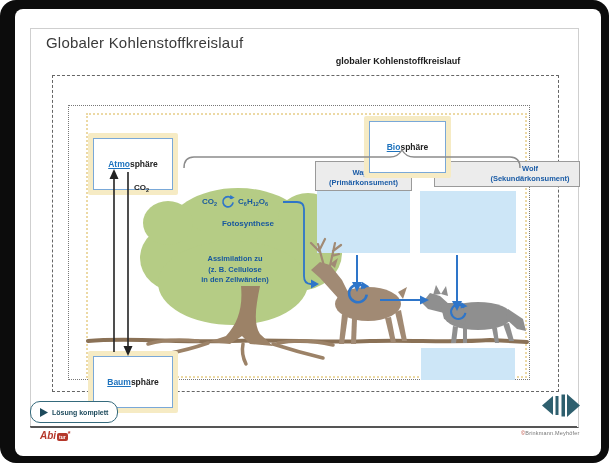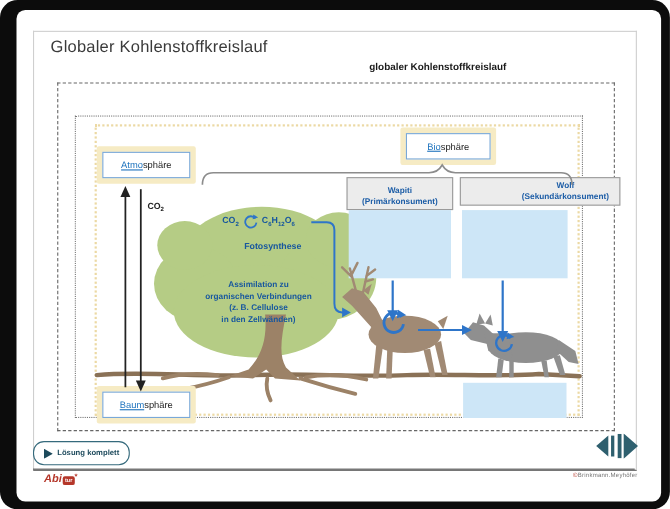--- a/index.html
+++ b/index.html
@@ -9,30 +9,30 @@
   #card{position:absolute;left:15px;top:9px;width:586px;height:447px;background:#ffffff;border-radius:8px;}
   #stage{position:absolute;left:0;top:0;width:609px;height:463px;}
   #panel{left:30px;top:28px;width:547px;height:398px;border:1px solid #cfcfcf;border-bottom:1px solid #555;}
   #title{left:46px;top:34px;font-size:15px;color:#3a3a3a;letter-spacing:.2px;}
   .dashed-box{left:52px;top:75px;width:505px;height:315px;border:1px dashed #666;}
   .dashed-label{left:298px;top:56px;width:200px;text-align:center;font-size:9px;font-weight:bold;color:#1a1a1a;}
   .dotted-box{left:68px;top:105px;width:460px;height:273px;border:1px dotted #777;}
   .dotted-label{left:78px;top:90px;font-size:9px;font-weight:bold;color:#1a1a1a;}
   .cream-box{left:86px;top:113px;width:437px;height:261px;border:2px dotted #ecd9a4;}
   .halo{background:#f6ebc4;padding:5px;border-radius:2px;}
-  .halo .inner{background:#fff;border:1.5px solid #79a8d8;text-align:center;padding:6px 4px;
-    font-size:8.5px;font-weight:normal;color:#222;white-space:nowrap;}
+  .halo .inner{background:#fff;border:1.5px solid #79a8d8;text-align:center;padding:20px 4px;
+    font-size:8.5px;font-weight:bold;color:#222;white-space:nowrap;}
   .halo .pfx{color:#1e73be;text-decoration:underline;}
   #halo-atmo{left:88px;top:133px;width:80px;}
   #halo-bio{left:364px;top:116px;width:77px;}
   #halo-pedo{left:88px;top:351px;width:80px;}
   .graybox{background:#ececec;border:1px solid #9a9a9a;color:#1b5ca6;font-weight:bold;text-align:center;}
   #baum-label{left:195px;top:171px;padding:2.5px 6px;font-size:8px;}
   #wapiti-label{left:315px;top:161px;width:95px;height:22px;font-size:7.5px;line-height:1.35;padding-top:6px;}
-  #wolf-label{left:418px;top:161px;width:98px;height:22px;font-size:7.5px;line-height:1.35;padding-top:2px;padding-left:46px;}
+  #wolf-label{left:434px;top:161px;width:98px;height:22px;font-size:7.5px;line-height:1.35;padding-top:2px;padding-left:46px;}
   .answer-box{background:#cde6f7;}
   #ans1{left:317px;top:191px;width:93px;height:62px;}
   #ans2{left:420px;top:191px;width:96px;height:62px;}
   #ans3{left:421px;top:348px;width:94px;height:32px;}
   #co2-label{left:134px;top:183px;font-size:8px;font-weight:bold;color:#222;}
   .chem sub{font-size:5.5px;vertical-align:-2px;}
   #formula{left:202px;top:194px;display:flex;align-items:center;gap:3px;font-size:8px;font-weight:bold;color:#17579e;}
   #foto-title{left:188px;top:219px;width:120px;text-align:center;font-size:8px;font-weight:bold;color:#17579e;}
   #assim{left:159px;top:236px;width:152px;text-align:center;font-size:7.5px;font-weight:bold;color:#17579e;line-height:10.5px;margin-top:18px;}
   #solution-btn{left:30px;top:401px;height:20px;display:flex;align-items:center;gap:4px;padding:0 9px;
@@ -112,21 +112,20 @@
     <span class="chem"><span>CO</span><sub>2</sub></span>
     <svg width="15" height="15" viewBox="0 0 24 24">
       <path d="M19.5,7.5 A8.2,8.2 0 1 0 21,13.5" fill="none" stroke="#2e75c9" stroke-width="2.6"></path>
       <polygon points="16.5,1.5 23.5,6 15.5,8.5" fill="#2e75c9"></polygon>
     </svg>
     <span class="chem"><span>C</span><sub>6</sub><span>H</span><sub>12</sub><span>O</span><sub>6</sub></span>
   </div>
   <div id="foto-title" class="abs">Fotosynthese</div>
   <div id="assim" class="abs">
     <div>Assimilation zu</div>
-    <div>organischen Verbindungen</div>
     <div>(z. B. Cellulose</div>
     <div>in den Zellwänden)</div>
   </div>
 
   <div id="co2-label" class="abs chem"><span>CO</span><sub>2</sub></div>
 
   <svg class="abs" style="left:308px;top:236px" width="112" height="110" viewBox="0 0 112 110">
     <g stroke="#a18a74" stroke-width="2.2" fill="none" stroke-linecap="round">
       <path d="M16,30 L10,8 M12,16 L3,7 M12,13 L17,3"></path>
       <path d="M22,30 L27,7 M25,15 L33,9 M24,20 L31,18"></path>

